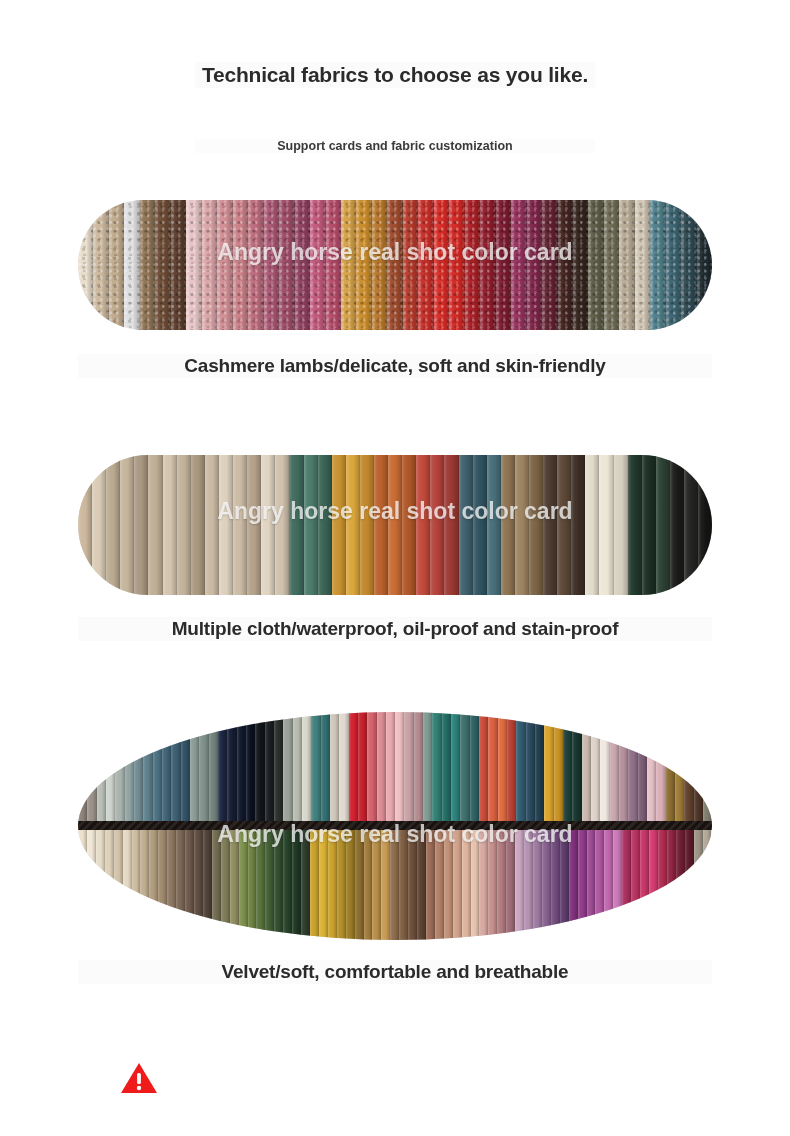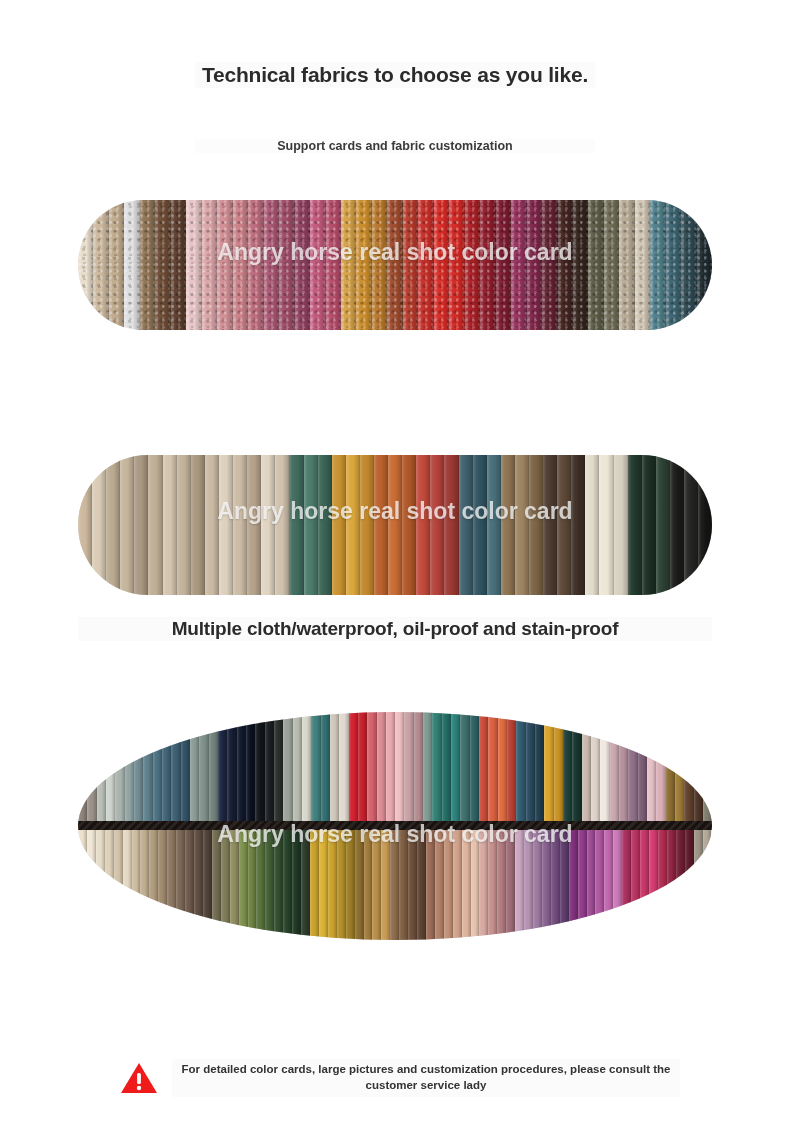--- a/index.html
+++ b/index.html
@@ -204,20 +204,21 @@
         <i style="background: rgb(110, 107, 85);"></i>
         <i style="background: rgb(181, 168, 147);"></i>
         <i style="background: rgb(207, 195, 176);"></i>
         <i style="background: rgb(79, 125, 136);"></i>
         <i style="background: rgb(59, 99, 112);"></i>
         <i style="background: rgb(45, 72, 82);"></i>
         <i style="background: rgb(29, 42, 48);"></i>
       </div>
     <div class="overlay-text" style="top:38px;">Angry horse real shot color card</div>
   </div>
+  <div class="caption" style="top:154px;">Cashmere lambs/delicate, soft and skin-friendly</div>
 </div>
 
 <div class="fabric-block" style="left:78px; top:455px; width:634px;">
   <div class="swatch-frame pill" style="height:140px;">
     <div class="stripes">
         <i style="background: rgb(203, 183, 157);"></i>
         <i style="background: rgb(217, 203, 181);"></i>
         <i style="background: rgb(185, 169, 143);"></i>
         <i style="background: rgb(196, 180, 155);"></i>
         <i style="background: rgb(168, 151, 129);"></i>
@@ -414,24 +415,24 @@
             <i style="background: rgb(111, 28, 51);"></i>
             <i style="background: rgb(90, 24, 40);"></i>
             <i style="background: rgb(155, 145, 131);"></i>
             <i style="background: rgb(176, 165, 150);"></i>
           </div>
       </div>
     </div>
     <div class="divider" style="top:109px;"></div>
     <div class="overlay-text" style="top:108px;">Angry horse real shot color card</div>
   </div>
+  <div class="caption" style="top:248px;">Velvet/soft, comfortable and breathable</div>
 </div>
 
 <div class="footer">
   <div class="warn-icon">
     <svg viewBox="0 0 38 34" width="38" height="34" aria-hidden="true">
       <polygon points="19,2 37,32 1,32" fill="#ef1b1b"></polygon>
       <rect x="17.1" y="12" width="3.8" height="11" rx="1.6" fill="#ffffff"></rect>
       <circle cx="19" cy="27" r="2.2" fill="#ffffff"></circle>
     </svg>
   </div>
-  <div class="footer-text">For detailed color cards, large pictures and customization procedures, please consult the customer service lady</div>
 </div>
 
 </body></html>

